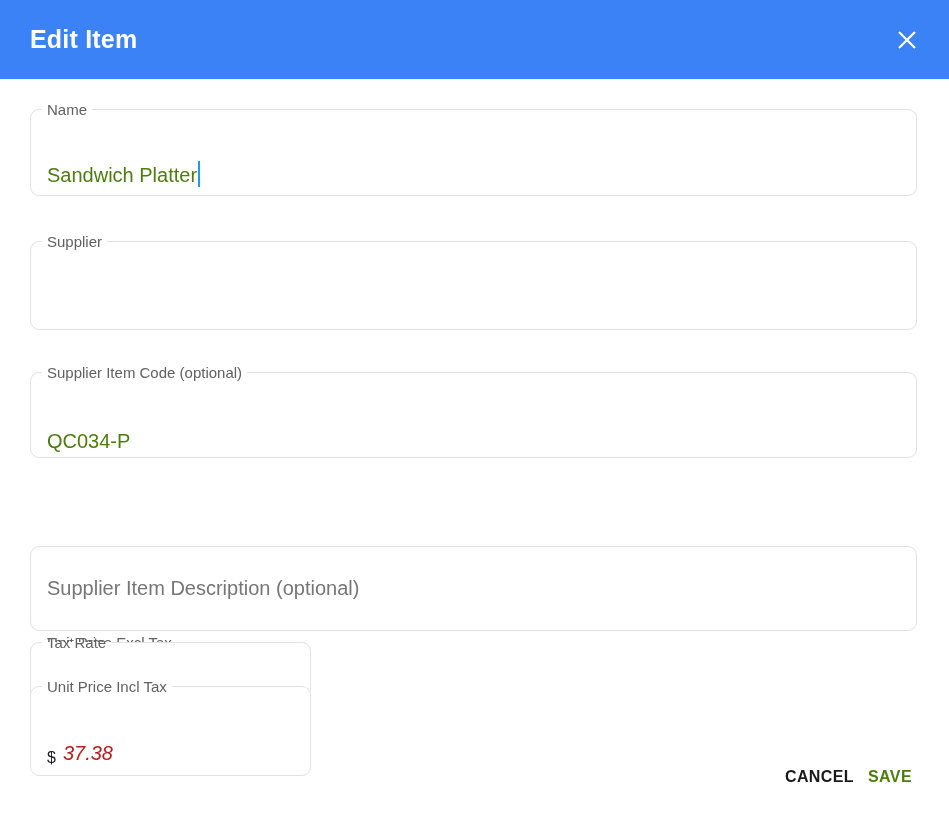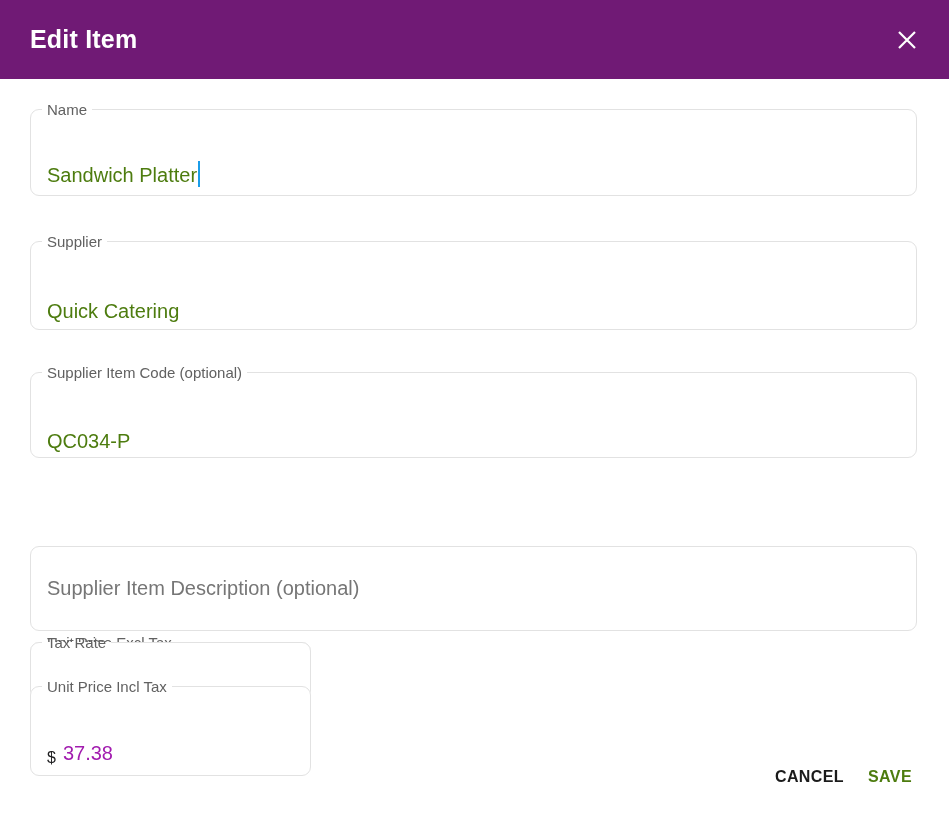--- a/index.html
+++ b/index.html
@@ -14,21 +14,21 @@
     height: 817px;
     background: #ffffff;
     overflow: hidden;
   }
 
   
   .header {
     position: absolute;
     top: 0; left: 0; right: 0;
     height: 79px;
-    background: #701a75;
+    background: #3b82f6;
     display: flex;
     align-items: center;
     padding: 0 30px;
   }
   .header-title {
     color: #ffffff;
     font-size: 25px;
     font-weight: 700;
     letter-spacing: 0.2px;
   }
@@ -138,21 +138,22 @@
   }
   .prefix {
     font-size: 16px;
     color: #1d1d1f;
     transform: translateY(3px);
     margin-right: 7px;
   }
   .num {
     font-size: 20px;
     line-height: 28px;
-    color: #a21caf;
+    color: #b91c1c;
+    font-style: italic;
   }
   .suffix {
     font-size: 19px;
     color: #333333;
     margin-left: auto;
     padding-right: 4px;
   }
   .price-1 { left: 30px; }
   .price-1 legend { margin-left: 30px; }
   .price-2 { left: 333px; }
@@ -193,21 +194,20 @@
     border-top: 4px solid #333;
   }
 
   
   .actions {
     position: absolute;
     right: 30px;
     top: 760px;
     display: flex;
     align-items: flex-start;
-    gap: 10px;
   }
   .text-btn {
     background: transparent;
     border: none;
     font-family: "Liberation Sans", "DejaVu Sans", sans-serif;
     font-size: 16px;
     font-weight: 700;
     letter-spacing: 0.4px;
     padding: 8px 7px;
     cursor: pointer;
@@ -229,21 +229,20 @@
     </button>
   </div>
 
   <fieldset class="field field-name">
     <legend>Name</legend>
     <div class="value"><span>Sandwich Platter</span><span class="caret"></span></div>
   </fieldset>
 
   <fieldset class="field field-supplier">
     <legend>Supplier</legend>
-    <div class="value">Quick Catering</div>
   </fieldset>
 
   <fieldset class="field field-code">
     <legend>Supplier Item Code (optional)</legend>
     <div class="value">QC034-P</div>
   </fieldset>
 
   <div class="field-description">
     <span class="placeholder">Supplier Item Description (optional)</span>
   </div>

